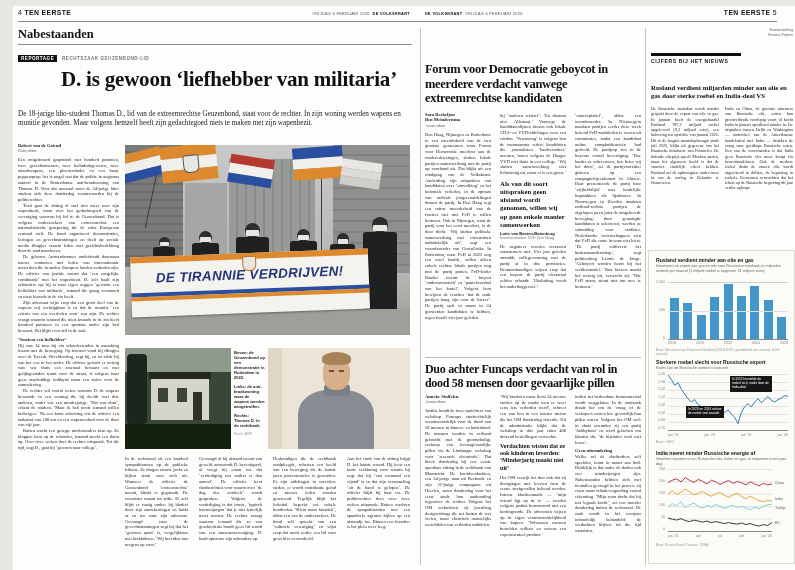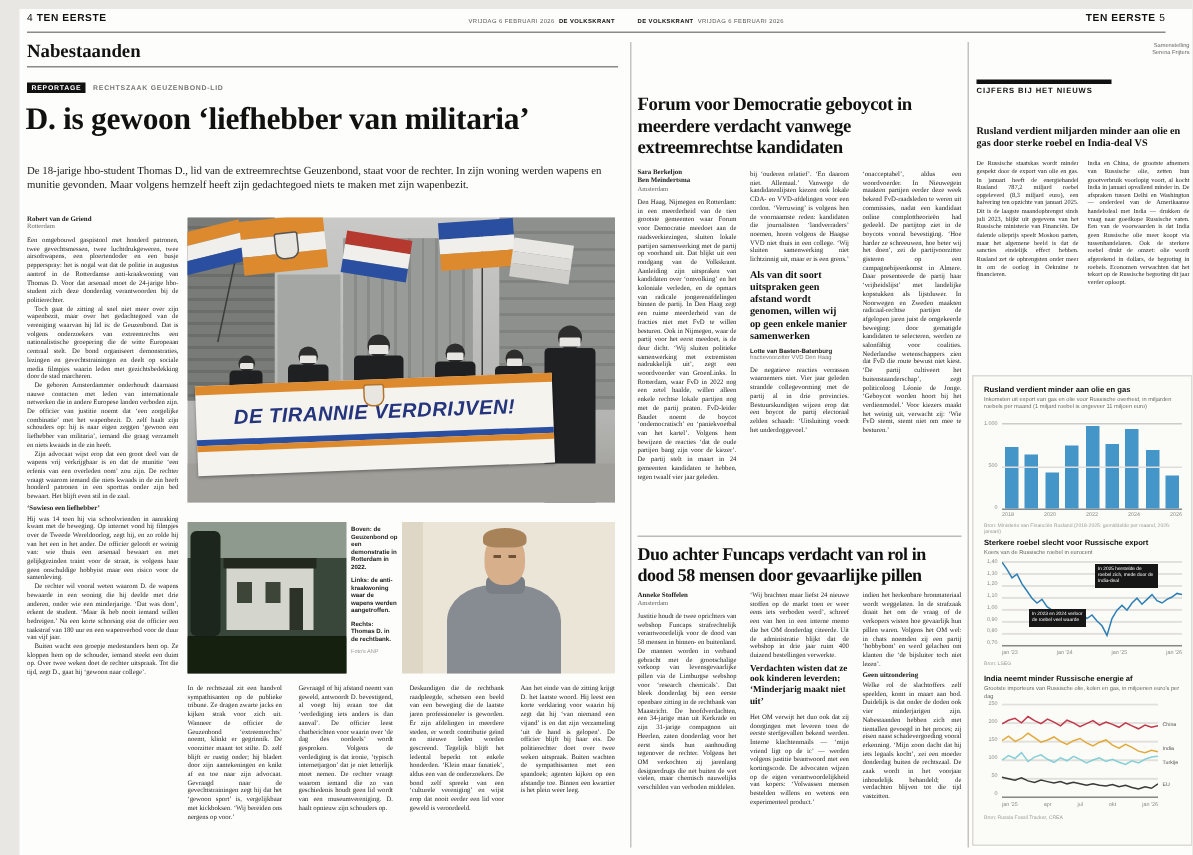--- a/index.html
+++ b/index.html
@@ -90,21 +90,21 @@
   <div class="abs rubric" style="left:18px;top:27px;">Nabestaanden</div>
   <div class="abs rule" style="left:18px;top:44px;width:394px;height:0.5px;"></div>
 
   <div class="abs vrule" style="left:420px;top:28px;height:537px;"></div>
   <div class="abs vrule" style="left:645px;top:28px;height:537px;"></div>
 
   <div class="abs kicker" style="left:18px;top:56px;">
     <span class="tag">REPORTAGE</span>
     <span class="rest">RECHTSZAAK GEUZENBOND-LID</span>
   </div>
-  <div class="abs headline-xl" style="left:17px;top:68px;width:396px;">D. is gewoon ‘liefhebber van militaria’</div>
+  <div class="abs headline-xl" style="left:31px;top:68px;width:396px;text-align:center;">D. is gewoon ‘liefhebber van militaria’</div>
   <div class="abs standfirst" style="left:18px;top:110px;width:388px;">De 18-jarige hbo-student Thomas D., lid van de extreemrechtse Geuzenbond, staat voor de rechter. In zijn woning werden wapens en munitie gevonden. Maar volgens hemzelf heeft zijn gedachtegoed niets te maken met zijn wapenbezit.</div>
 
   <div class="abs byline" style="left:18px;top:143px;">
     <b>Robert van de Griend</b>
     <span>Rotterdam</span>
   </div>
 
   <div class="abs body" style="left:18px;top:157px;width:101px;height:408px;overflow:hidden;">
     <p>Een omgebouwd gaspistool met honderd patronen, twee gevechtsmessen, twee luchtdrukgeweren, twee airsoftwapens, een ploertendoder en een busje pepperspray: het is nogal wat dat de politie in augustus aantrof in de Rotterdamse anti-kraakwoning van Thomas D. Voor dat arsenaal moet de 24-jarige hbo-student zich deze donderdag verantwoorden bij de politierechter.</p>
     <p>Toch gaat de zitting al snel niet meer over zijn wapenbezit, maar over het gedachtegoed van de vereniging waarvan hij lid is: de Geuzenbond. Dat is volgens onderzoekers van extreemrechts een nationalistische groepering die de witte Europeaan centraal stelt. De bond organiseert demonstraties, lezingen en gevechtstrainingen en deelt op sociale media filmpjes waarin leden met gezichtsbedekking door de stad marcheren.</p>

